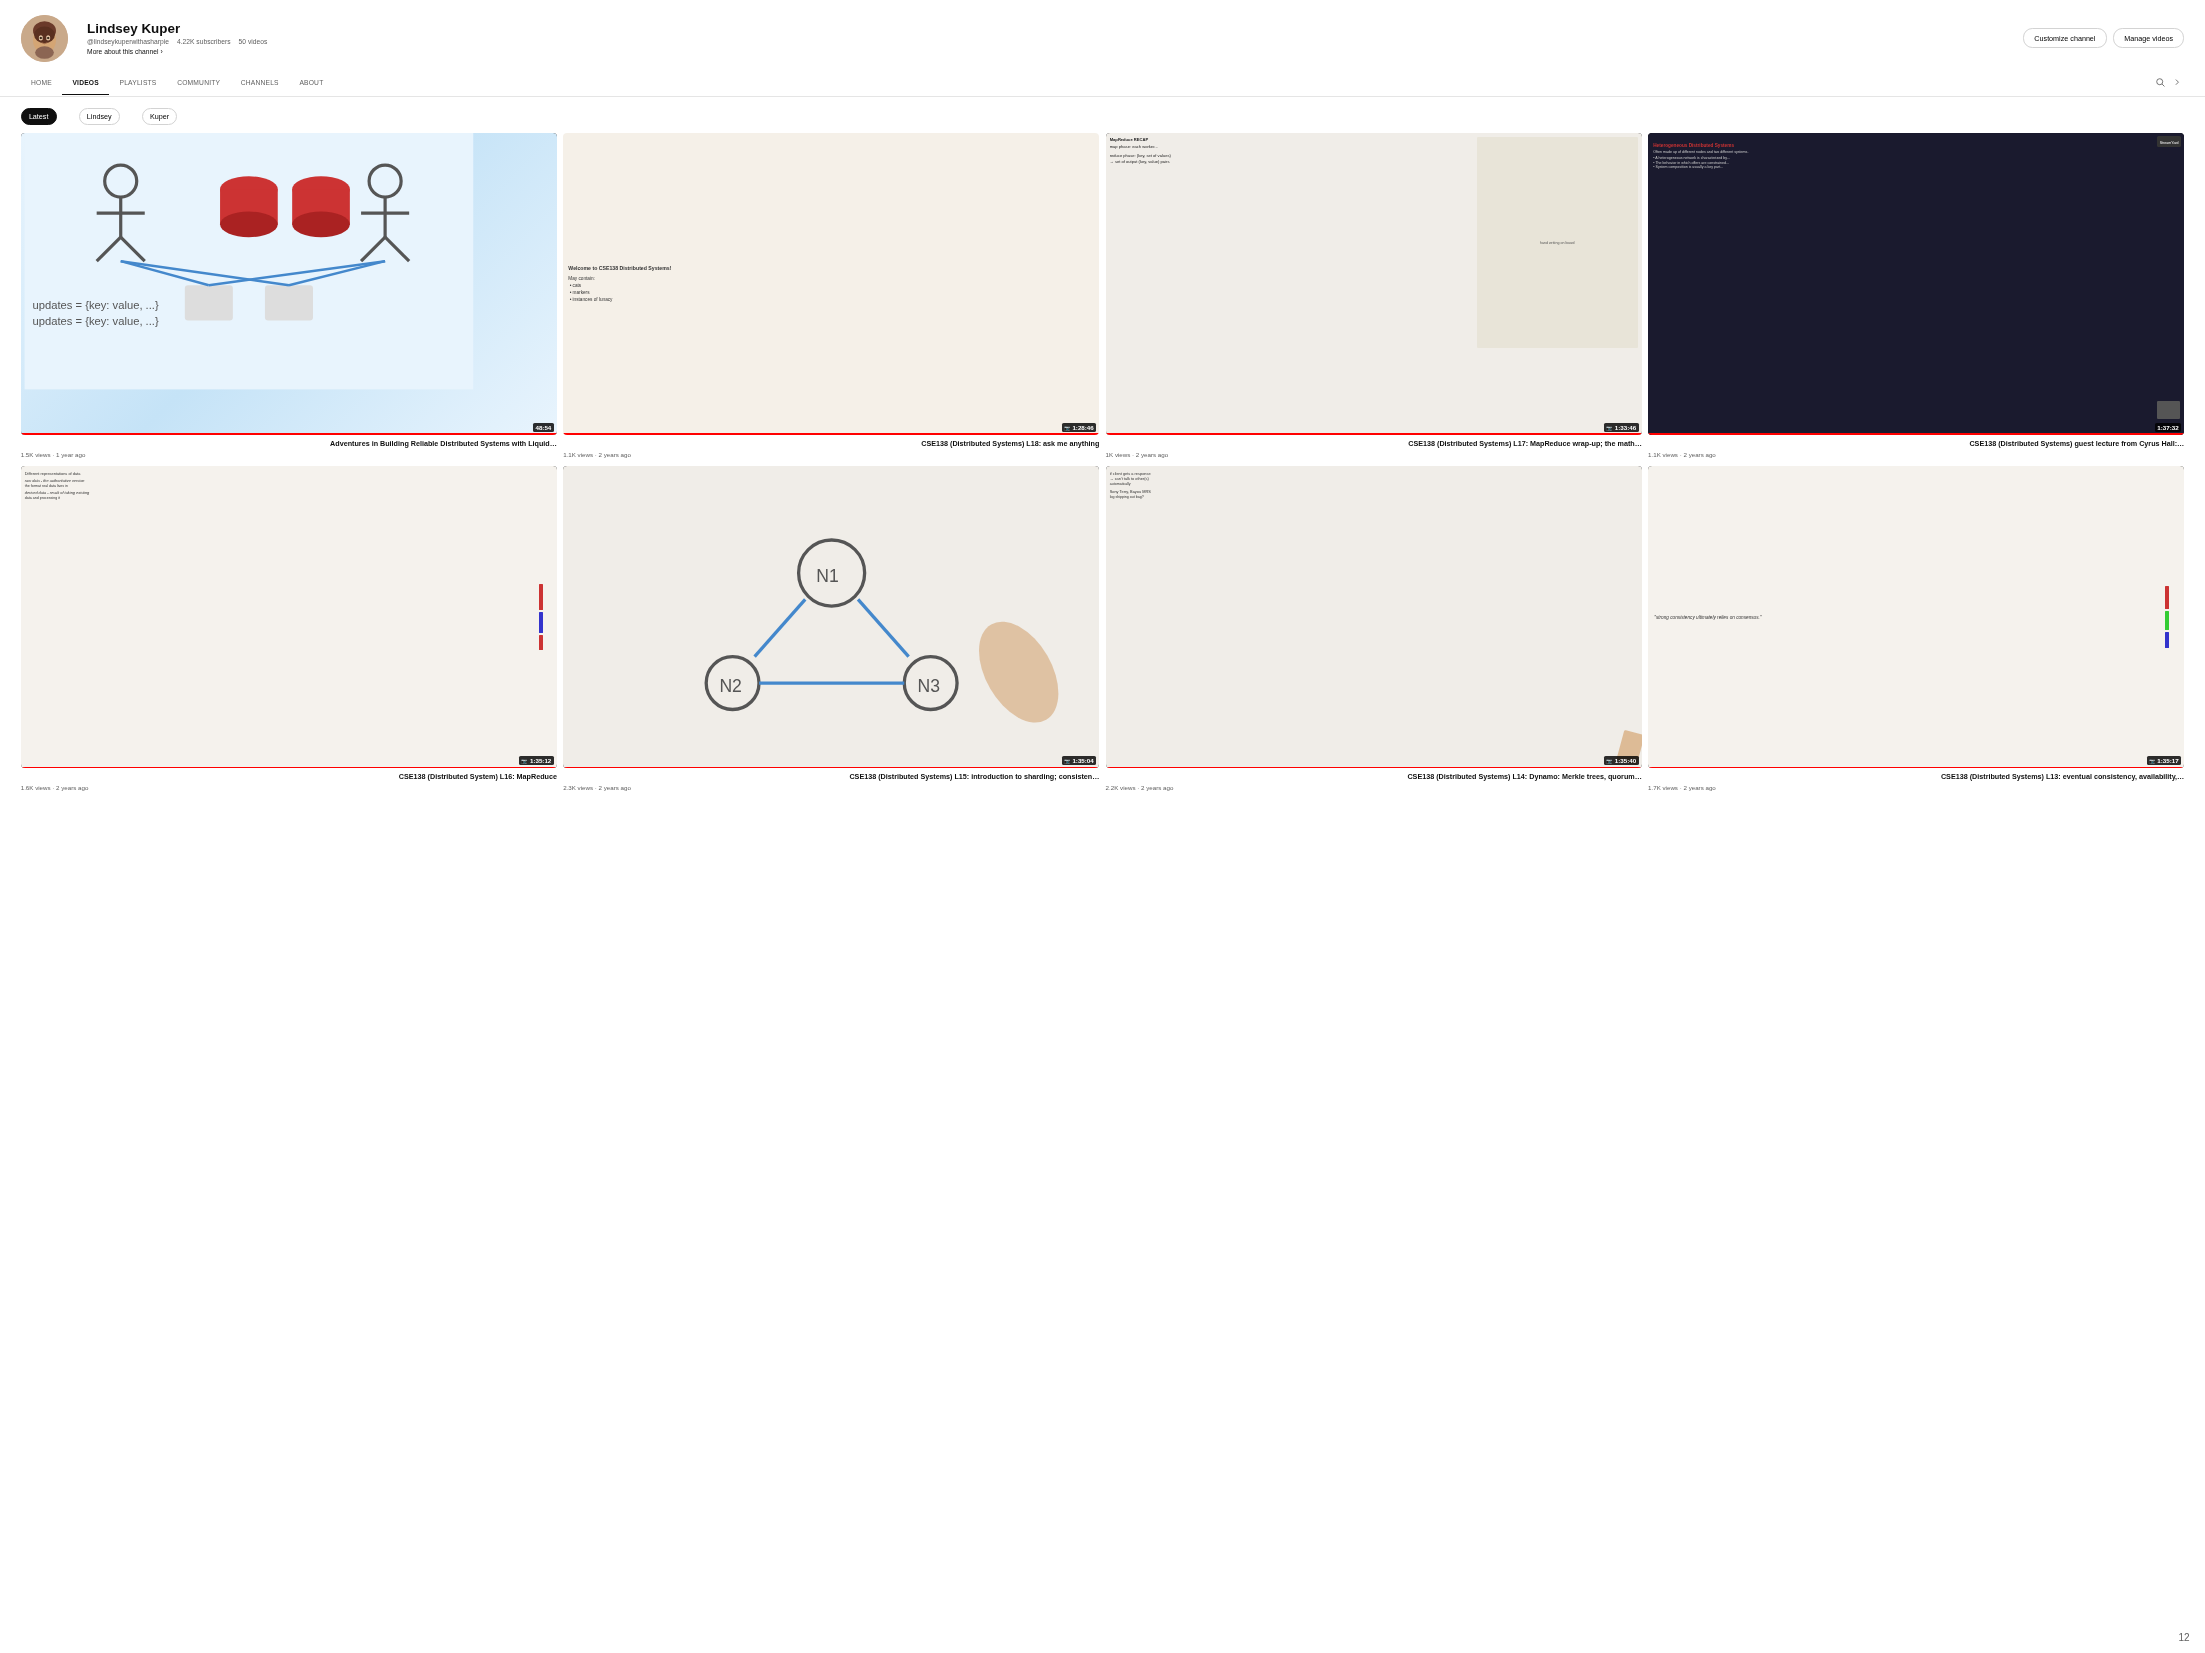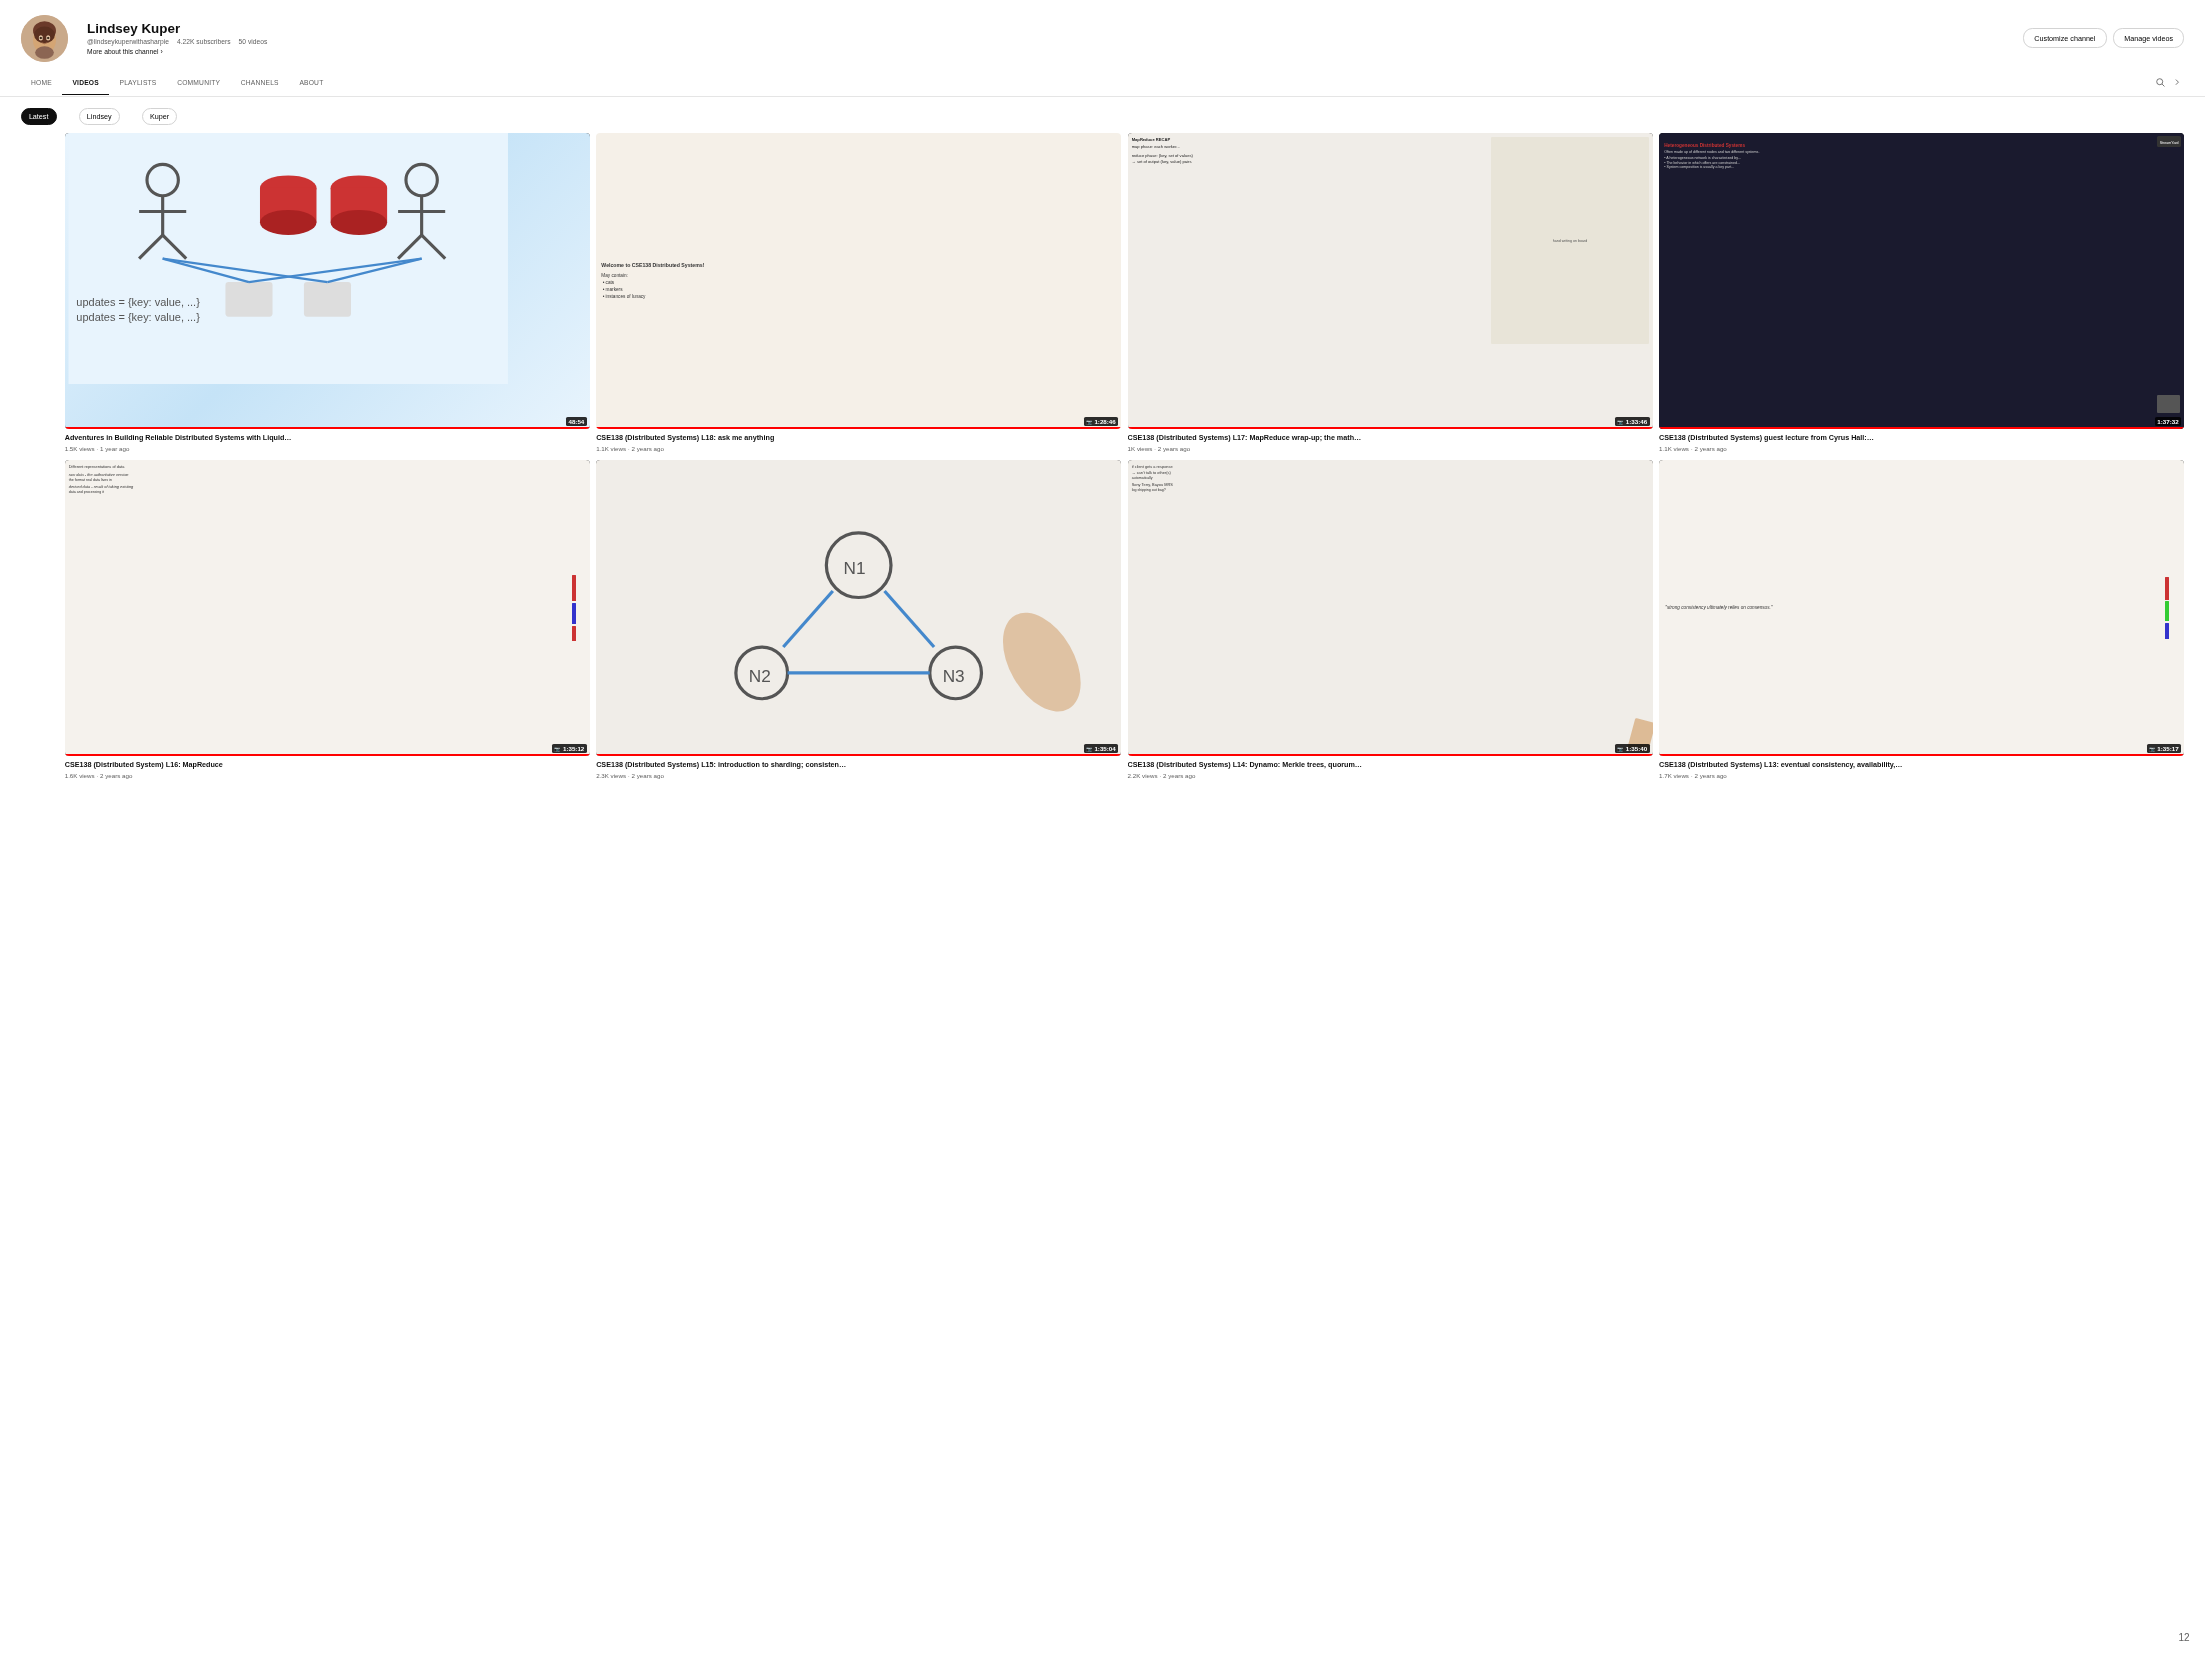--- a/index.html
+++ b/index.html
@@ -23,27 +23,27 @@
     .nav-item.active { color: #0f0f0f; border-bottom: 1px solid #0f0f0f; font-weight: 600; }
     .nav-search { margin-left: auto; color: #606060; cursor: pointer; padding: 7.2px 4.1px; }
     .nav-arrow { color: #606060; cursor: pointer; padding: 7.2px 2.1px; }
 
     
     .filter-bar { padding: 10.3px 20.7px 8.3px 20.7px; display: flex; gap: 22px; }
     .filter-btn { border: 0.5px solid #d3d3d3; background: #fff; border-radius: 9.3px; padding: 3.1px 7.2px; font-size: 7.2px; cursor: pointer; }
     .filter-btn.active { background: #0f0f0f; color: #fff; border-color: #0f0f0f; }
 
     
-    .videos-section { padding: 0 20.7px 20.7px 20.7px; margin-left: 44px; }
+    .videos-section { padding: 0 20.7px 20.7px 20.7px; }
     .videos-grid { display: grid; grid-template-columns: repeat(4, 1fr); gap: 8.3px 6.2px; }
     .video-card { cursor: pointer; }
     .video-thumb { position: relative; width: 100%; aspect-ratio: 16/9; border-radius: 4.1px; overflow: hidden; background: #000; }
     .duration-badge { position: absolute; bottom: 3.1px; right: 3.1px; background: rgba(0,0,0,0.82); color: #fff; font-size: 6.2px; font-weight: 600; padding: 1px 2.6px; border-radius: 1.6px; }
     .video-info { padding: 4.1px 0 0 0; }
-    .video-title { font-size: 7.2px; font-weight: 600; line-height: 1.4; margin-bottom: 2.1px; color: #0f0f0f; display: -webkit-box; -webkit-line-clamp: 2; -webkit-box-orient: vertical; overflow: hidden; }
+    .video-title { font-size: 7.2px; font-weight: 600; line-height: 1.4; margin-bottom: 2.1px; color: #0f0f0f; display: -webkit-box; -webkit-line-clamp: 2; -webkit-box-orient: vertical; overflow: hidden; text-align: right; }
     .video-meta { font-size: 6.2px; color: #606060; }
     .red-bar { height: 1.6px; background: #ff0000; width: 100%; position: absolute; bottom: 0; left: 0; }
 
     
     .thumb-1 { background: linear-gradient(135deg, #e8f4fd 0%, #c5e3f7 50%, #e8f4fd 100%); position: relative; }
 
     .page-num { position: fixed; bottom: 10.3px; right: 15.5px; color: #606060; font-size: 10px; }
 
     
     .diagram-svg { width: 85%; height: 85%; }

